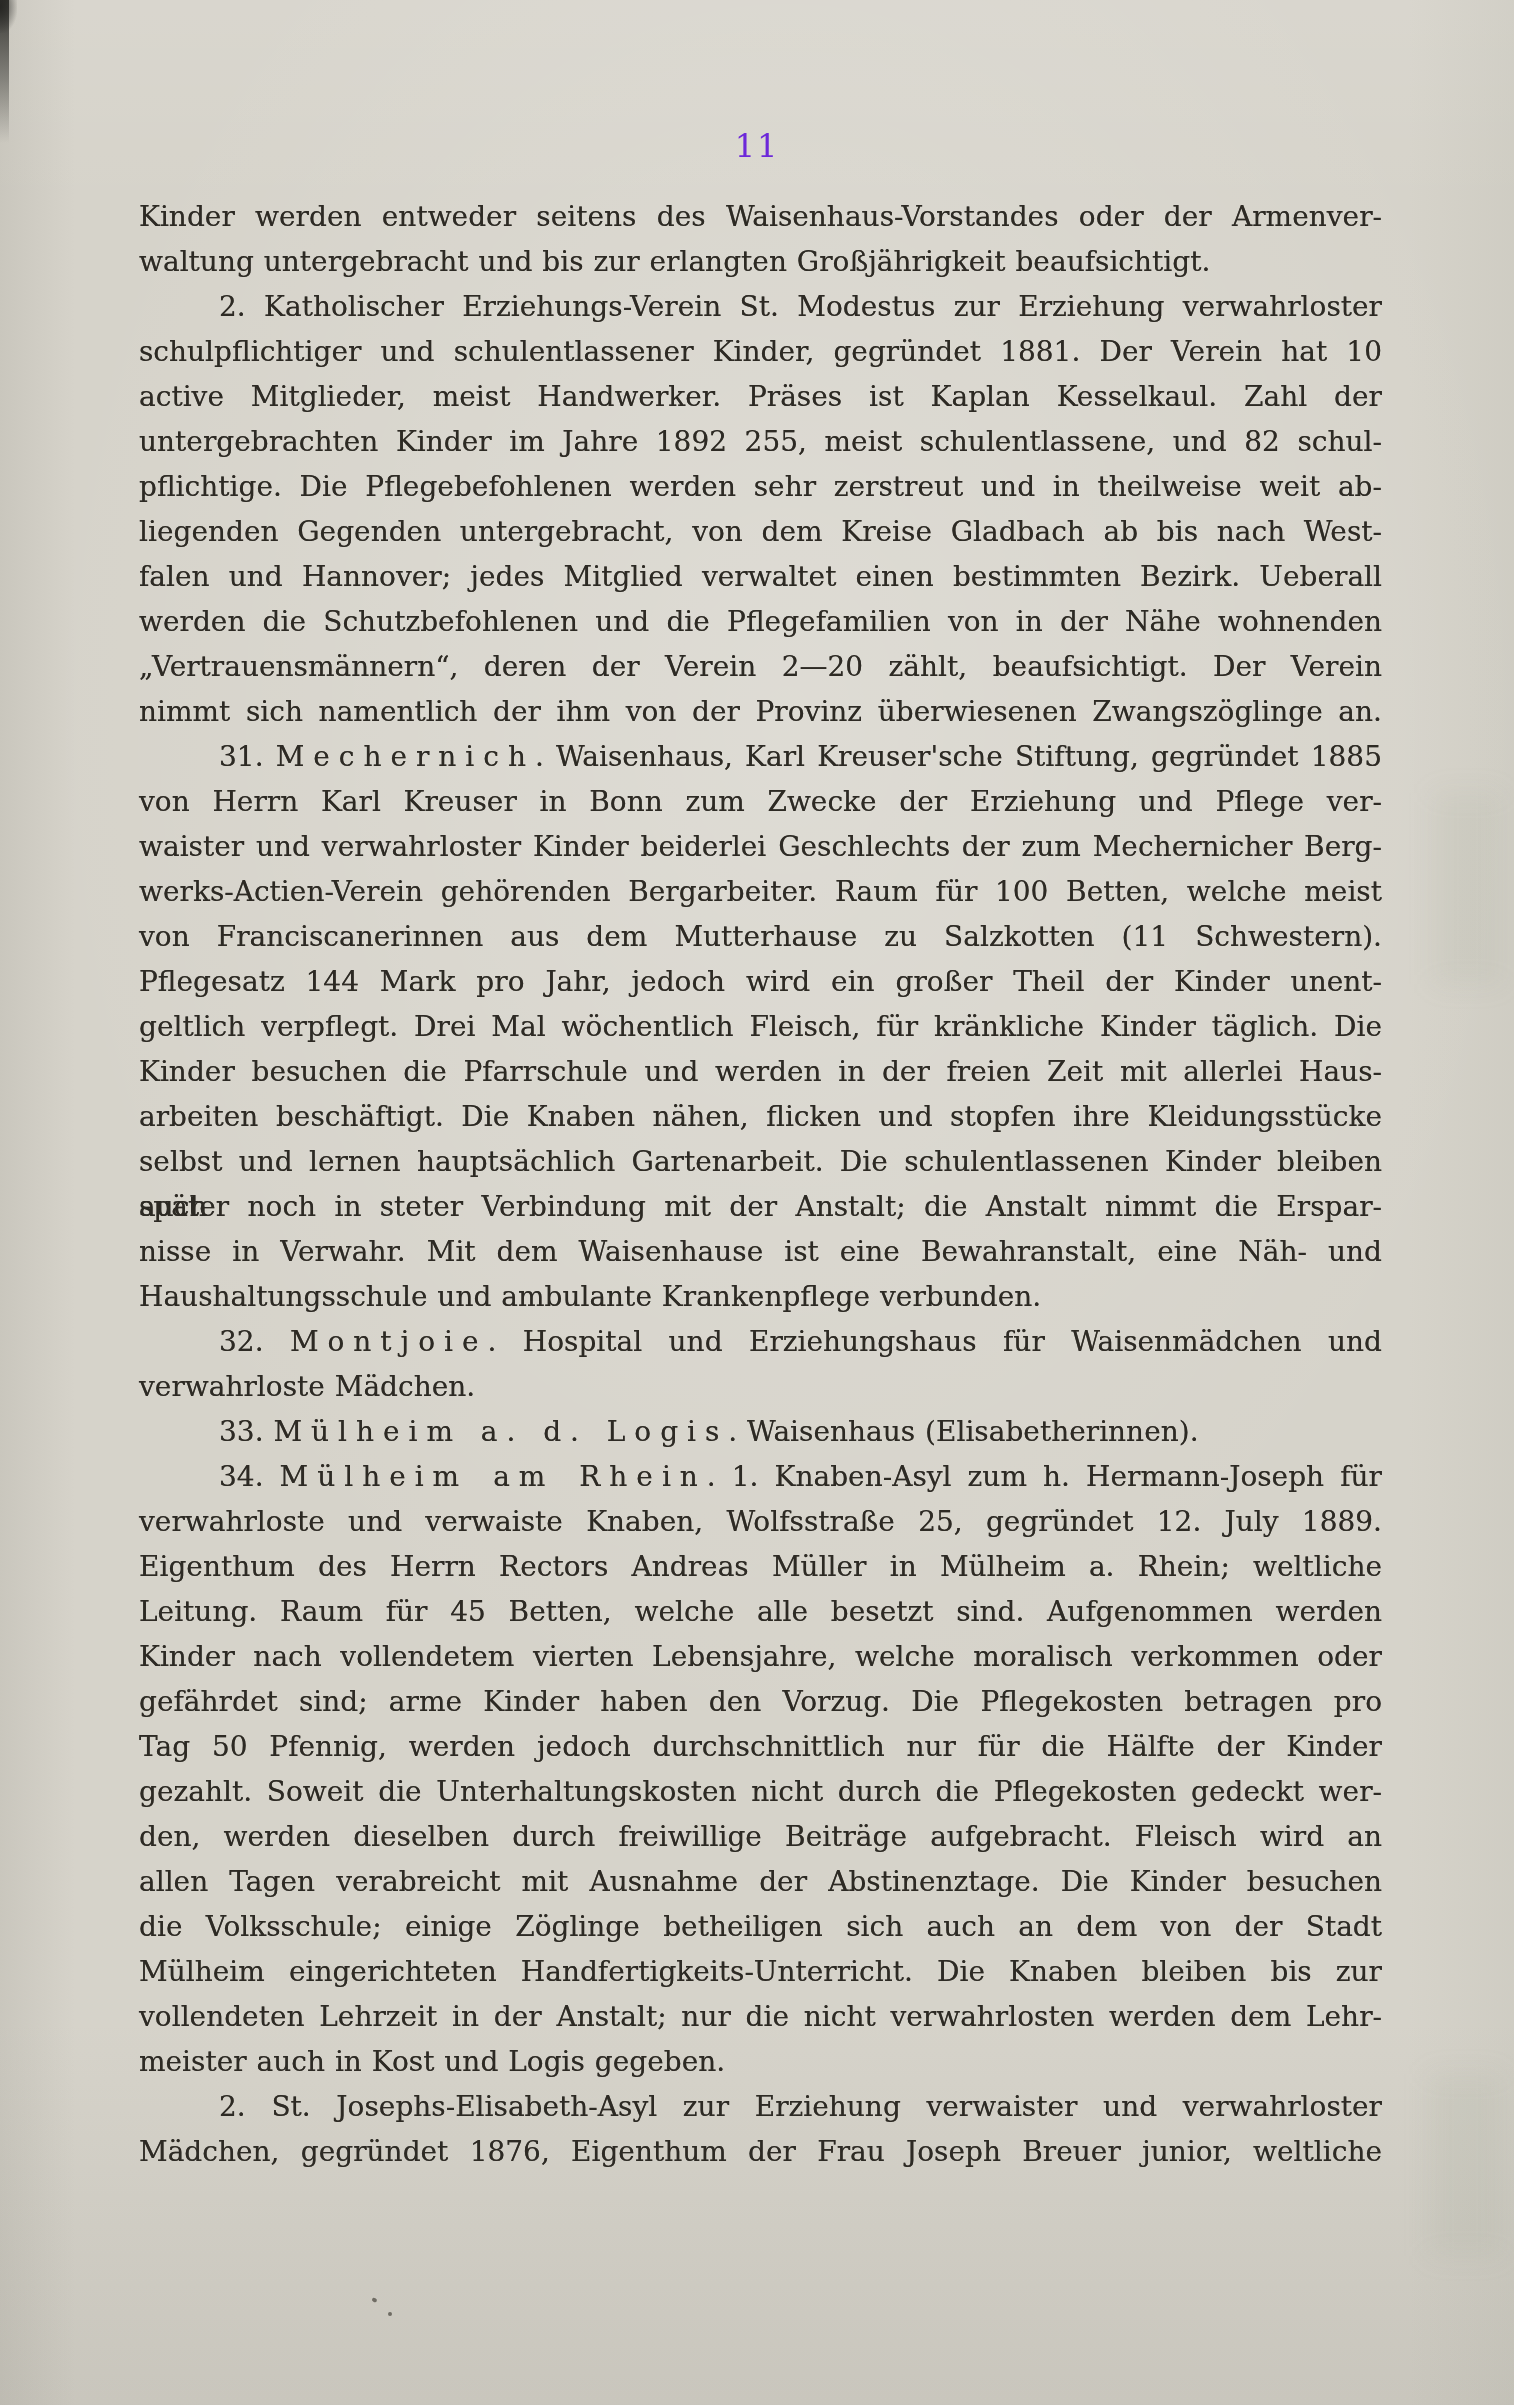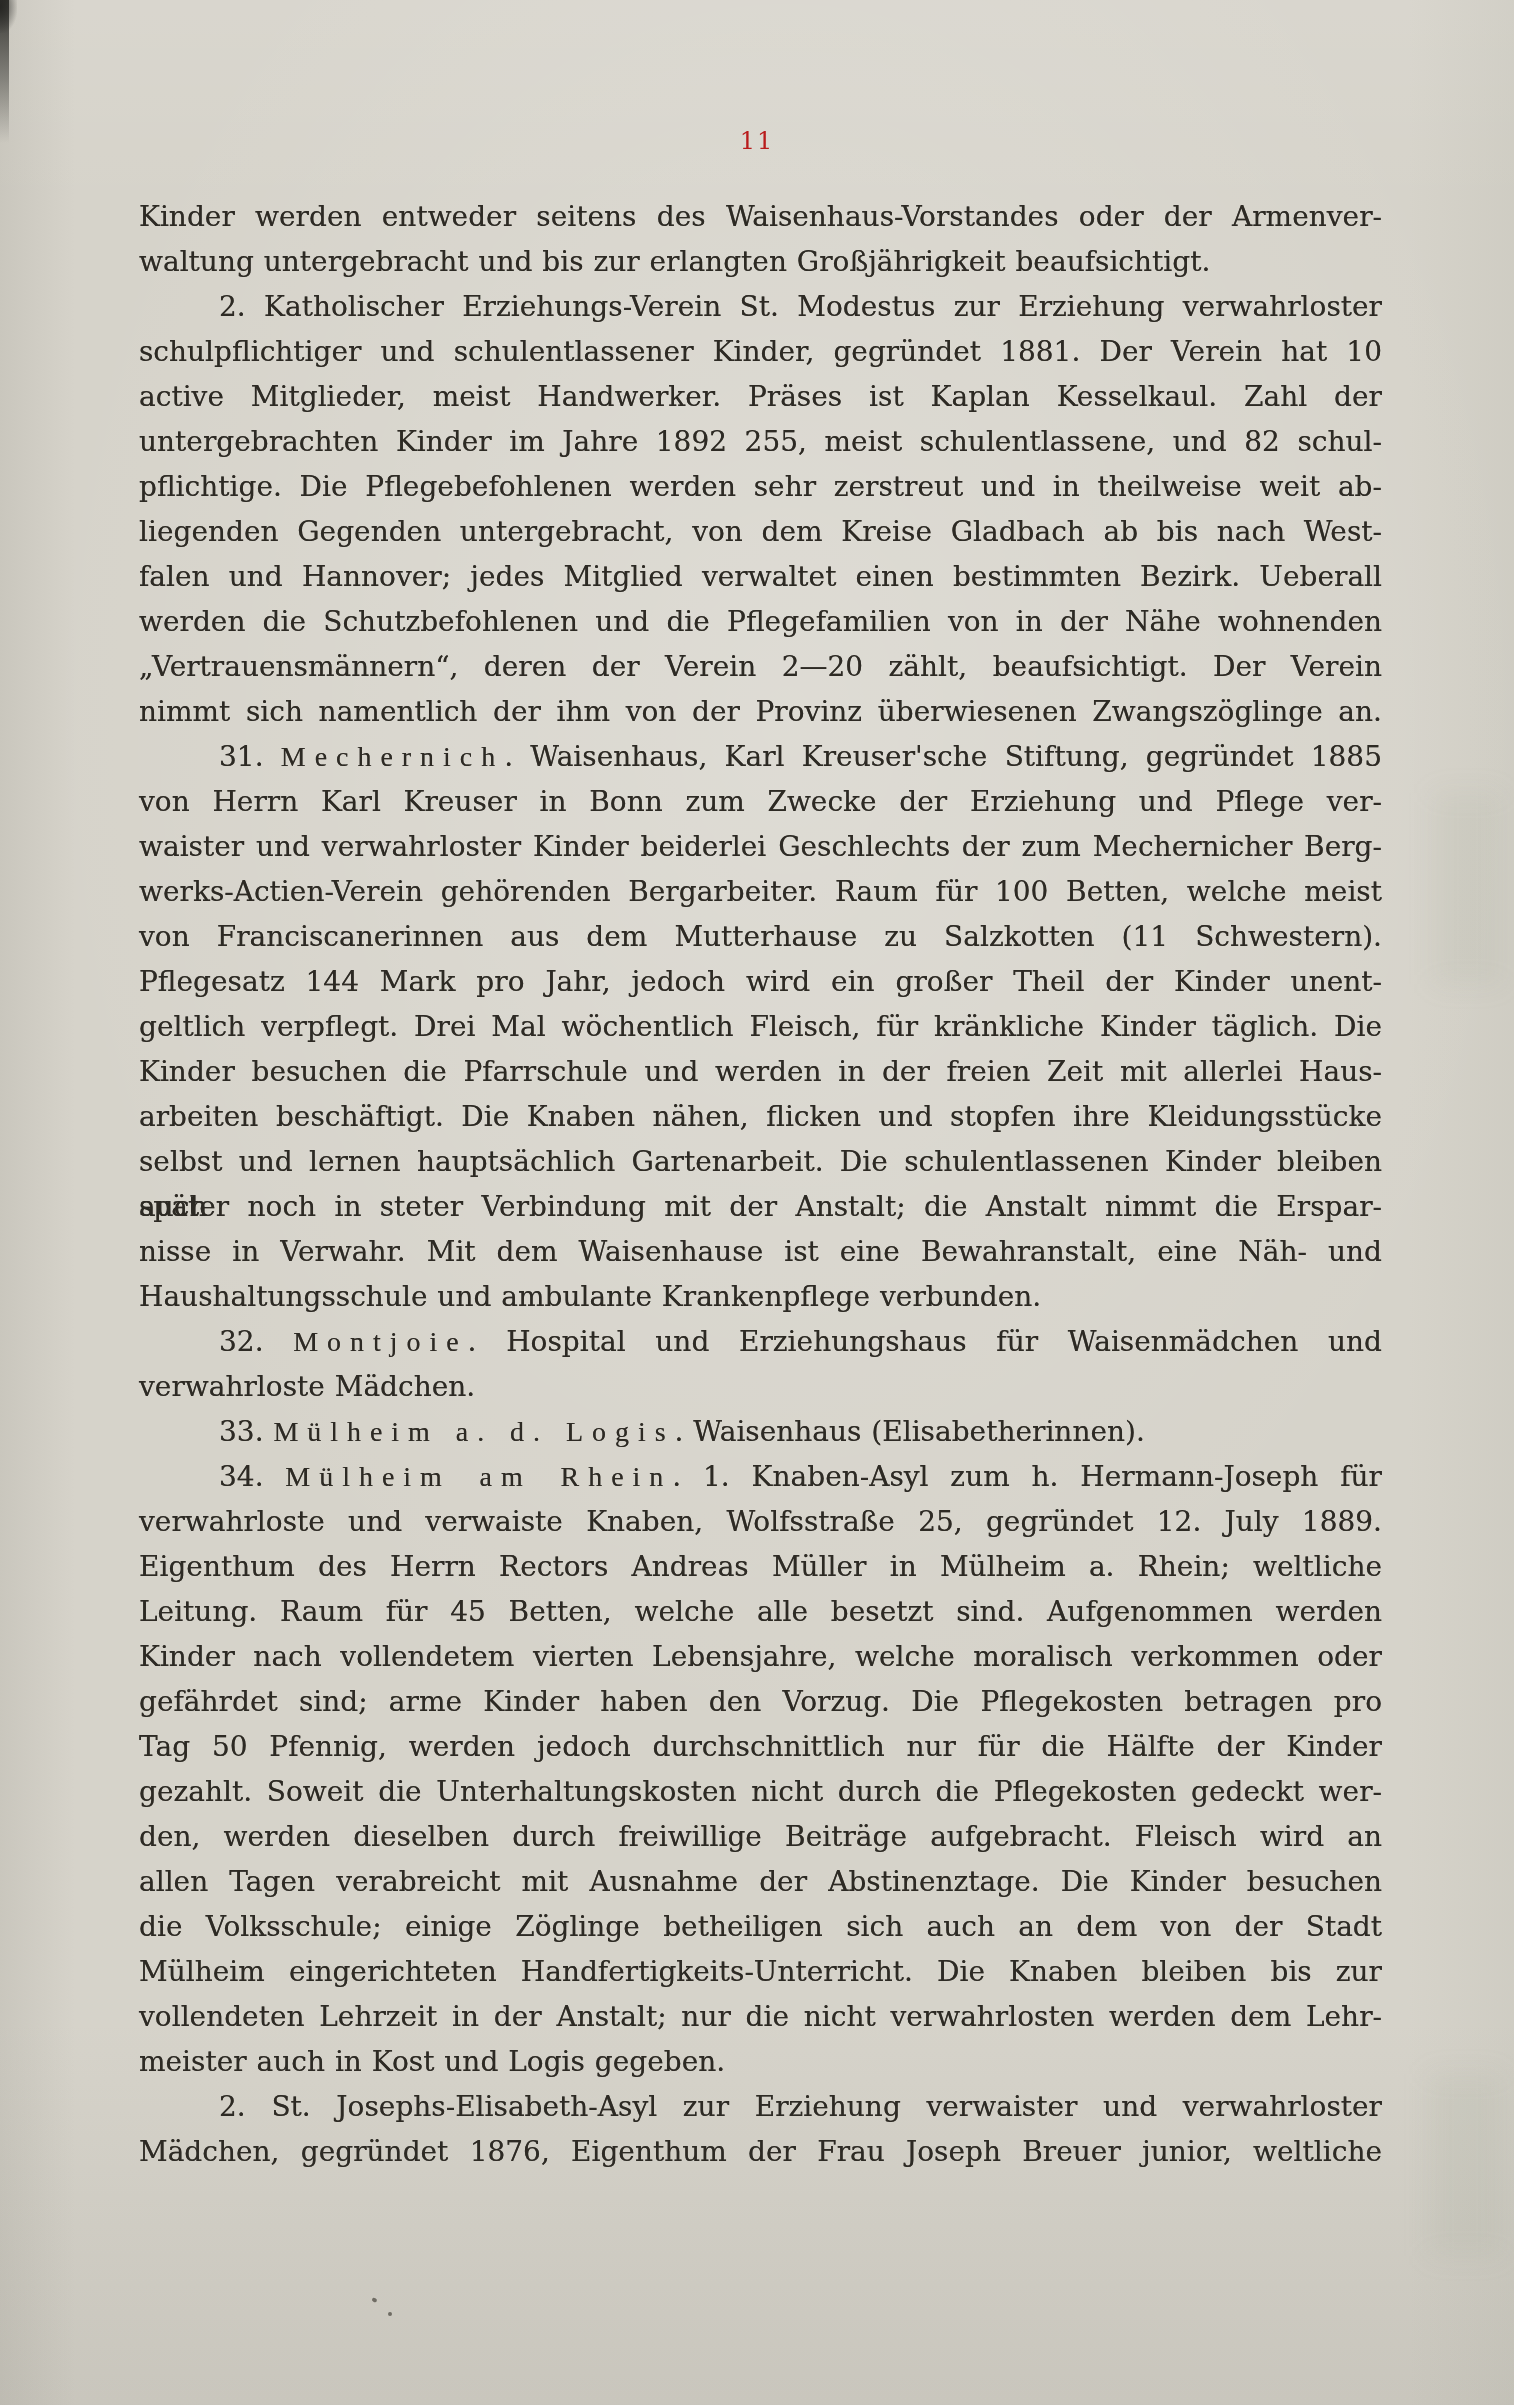--- a/index.html
+++ b/index.html
@@ -12,41 +12,41 @@
       linear-gradient(to right, rgba(110,108,98,0.12), rgba(0,0,0,0) 5%, rgba(0,0,0,0) 93%, rgba(145,148,134,0.10)),
       linear-gradient(to bottom, rgba(255,255,255,0.08), rgba(0,0,0,0) 9%, rgba(0,0,0,0) 84%, rgba(112,110,100,0.13)),
       #d6d3ca;
     font-family: "DejaVu Serif", serif;
     color: #2d2a24;
   }
   .page-number {
     position: absolute;
     top: 127px; left: 0; width: 100%;
     text-align: center;
-    font-size: 24px;
+    font-size: 32px;
     letter-spacing: 1.9px;
-    color: #b91c1c;
+    color: #6d28d9;
   }
   .text-block {
     position: absolute;
     left: 139px; top: 194px;
     width: 1243px;
   }
   .line {
     font-size: 28px;
     line-height: 45px;
     height: 45px;
     text-align: justify;
     text-align-last: justify;
     text-shadow: 0 0 0.5px rgba(45,42,36,0.65);
     word-spacing: 1px;
   }
   .line.noj { text-align: right; text-align-last: left; }
   .line.indent { text-indent: 80px; }
-  .sp { letter-spacing: 0.32em; font-family: Liberation Serif, serif; }
+  .sp { letter-spacing: 0.32em; }
   
   .edge-shadow-topleft {
     position: absolute; left: 0; top: 0; width: 8.6px; height: 143px;
     background: linear-gradient(to bottom, rgba(42,42,38,0.92), rgba(42,42,38,0.45) 55%, rgba(42,42,38,0));
   }
   .corner-blot {
     position: absolute; left: 0; top: 0; width: 17px; height: 32.5px;
     background: radial-gradient(ellipse at 0% 20%, rgba(35,35,32,0.85), rgba(35,35,32,0) 75%);
   }
   .speck { position: absolute; border-radius: 50%; background: rgba(62,58,50,0.65); }

